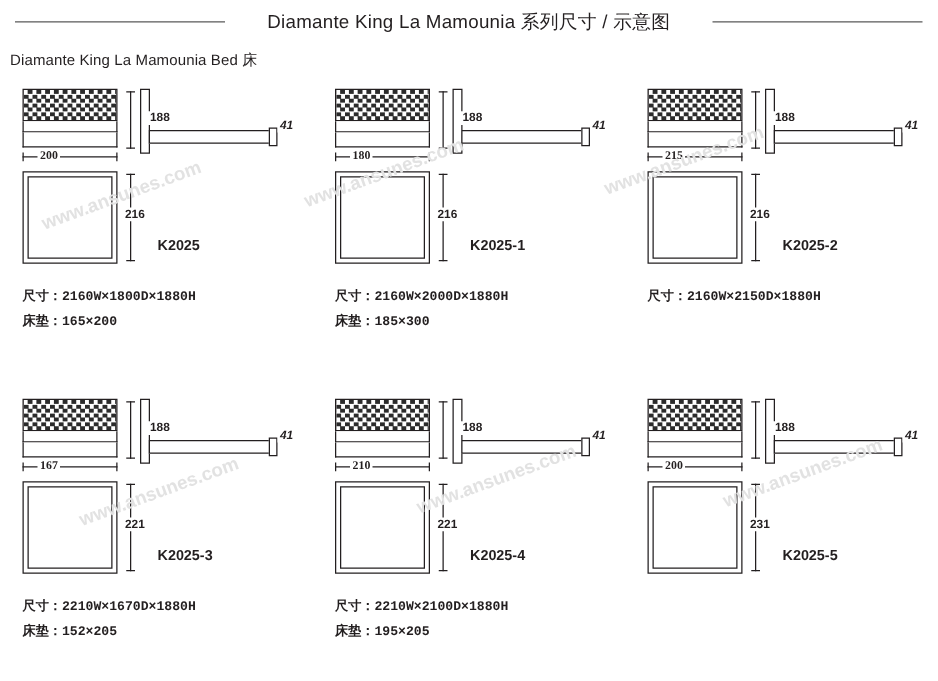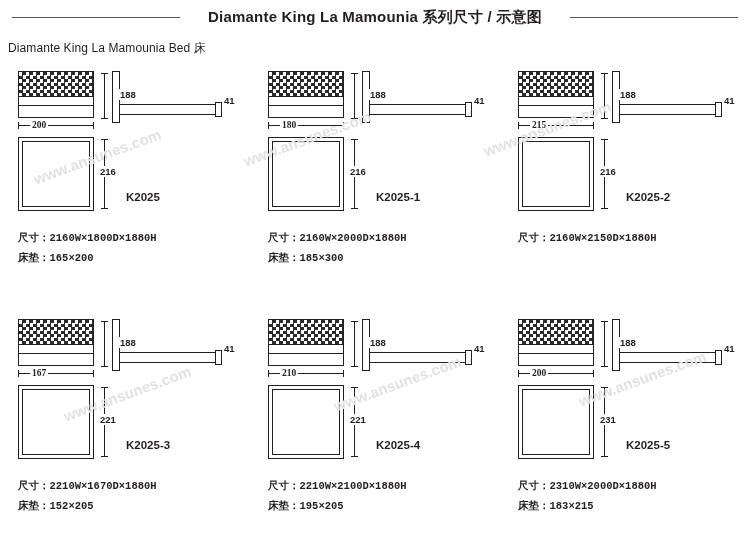--- a/index.html
+++ b/index.html
@@ -27,21 +27,21 @@
   .header .rule {
     position: absolute;
     top: 17px;
     height: 1px;
     background: #5a5a5a;
   }
   .header .rule.left { left: 12px; width: 168px; }
   .header .rule.right { right: 12px; width: 168px; }
   .header-title {
     font-size: 15px;
-    font-weight: bold;
+    font-weight: normal;
     letter-spacing: .2px;
     background: #fff;
     padding: 0 10px;
     z-index: 2;
     white-space: nowrap;
   }
 
   .subtitle {
     margin: 6px 0 0 8px;
     font-size: 12px;
@@ -206,20 +206,21 @@
     top: 26px;
     margin-left: 20px;
   }
   .lbl-216 {
     left: 84px;
     top: 103px;
   }
   .lbl-41 {
     left: 208px;
     top: 32px;
+    font-style: italic;
   }
 
   .code {
     position: absolute;
     left: 112px;
     top: 128px;
     font-size: 11.5px;
     font-weight: bold;
   }
 
@@ -441,24 +442,20 @@
       <div class="dim-v" style="left:90px; top:10px; height:46px"></div>
       <div class="dim-v" style="left:90px; top:76px; height:70px"></div>
 
       <div class="dim-label lbl-width">200</div>
       <div class="dim-label lbl-188">188</div>
       <div class="dim-label lbl-216">231</div>
       <div class="dim-label lbl-41">41</div>
 
       <div class="code">K2025-5</div>
     </div>
-    <div class="specs">
-      <div>尺寸：2310W×2000D×1880H</div>
-      <div>床垫：183×215</div>
-    </div>
   </div>
 
 </div>
 
 <div class="wm" style="left:30px;  top:148px;">www.ansunes.com</div>
 <div class="wm" style="left:240px; top:130px;">www.ansunes.com</div>
 <div class="wm" style="left:480px; top:120px;">www.ansunes.com</div>
 <div class="wm" style="left:60px;  top:385px;">www.ansunes.com</div>
 <div class="wm" style="left:330px; top:375px;">www.ansunes.com</div>
 <div class="wm" style="left:575px; top:370px;">www.ansunes.com</div>

